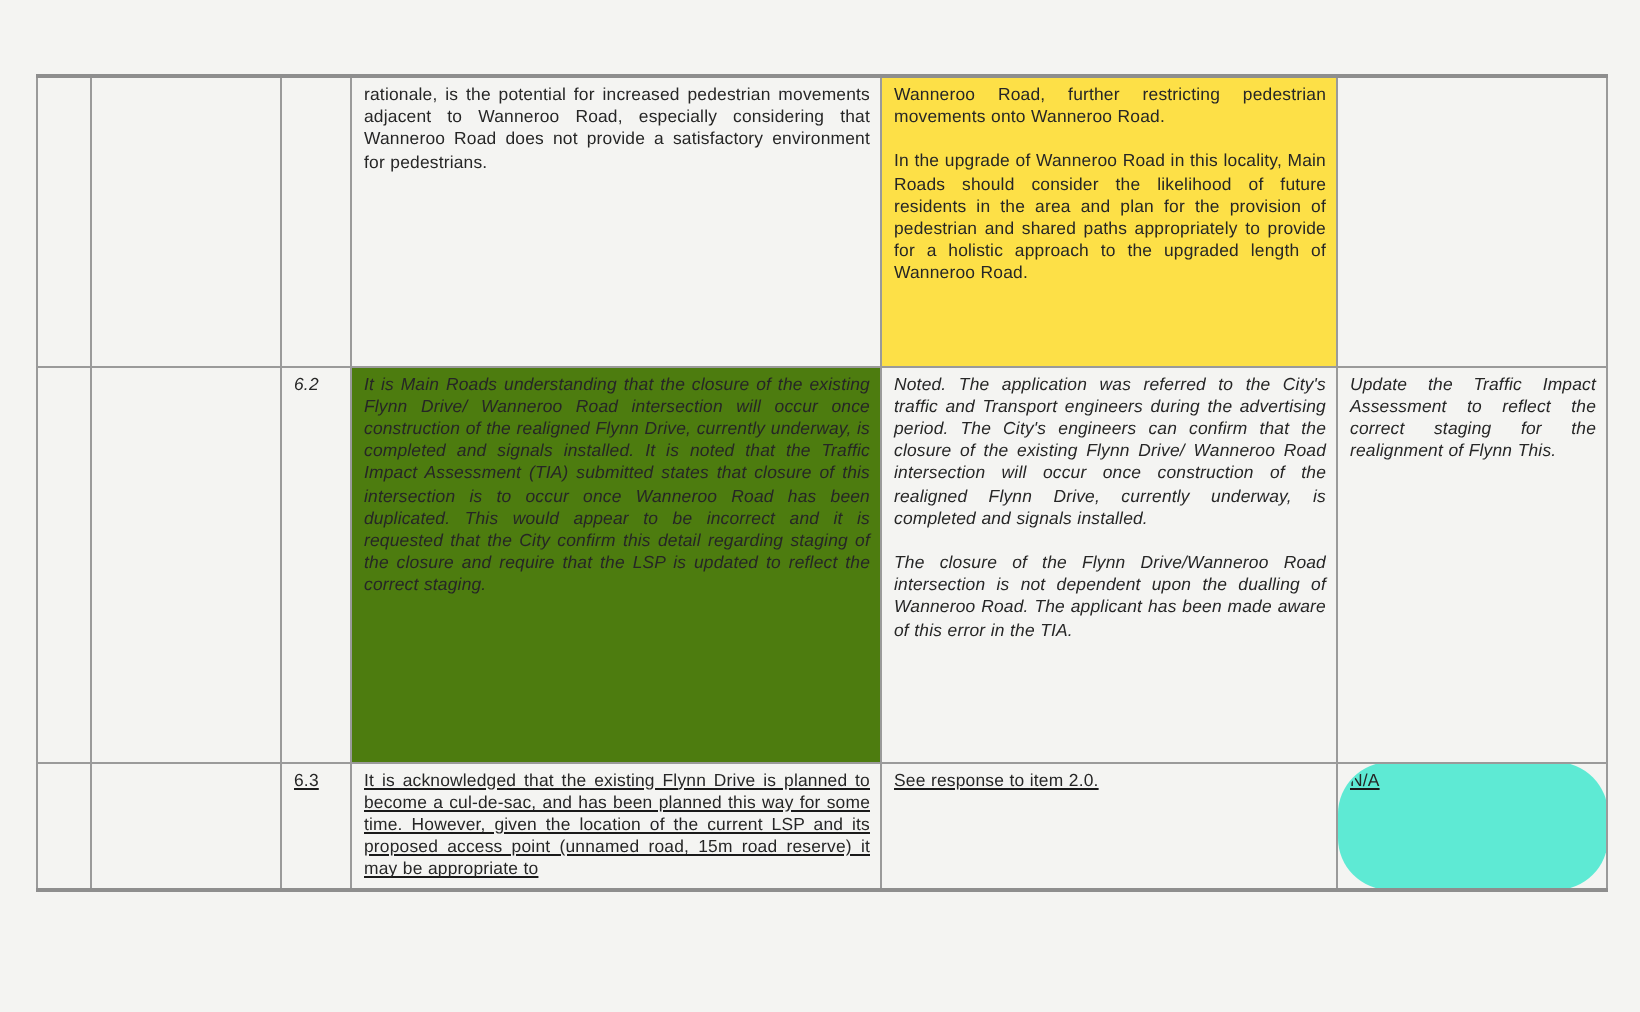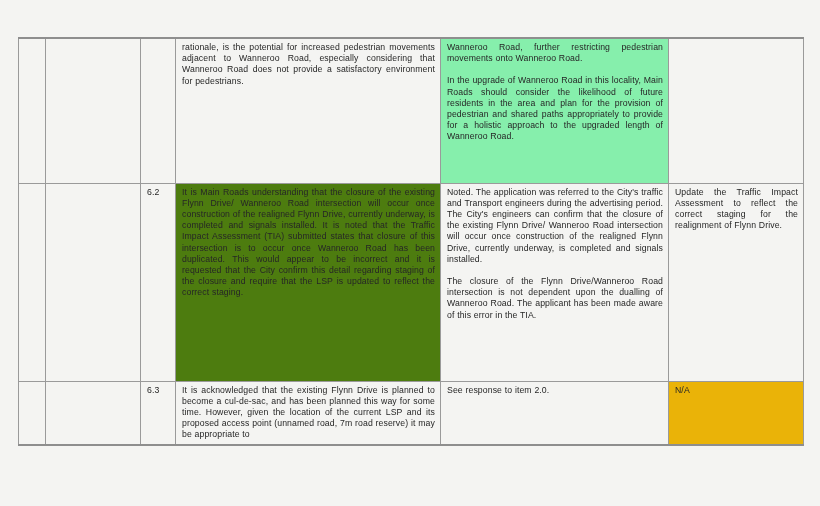--- a/index.html
+++ b/index.html
@@ -101,56 +101,56 @@
     </colgroup>
     <tbody>
 
       <tr class="row-first" style="height: 145px;">
         <td class="cell-blank" style="border-color: rgb(142, 142, 142) rgb(154, 154, 154) rgb(154, 154, 154); color: rgb(38, 38, 38); background: rgb(244, 244, 242);"></td>
         <td class="cell-blank" style="border-color: rgb(142, 142, 142) rgb(154, 154, 154) rgb(154, 154, 154); color: rgb(38, 38, 38); background: rgb(244, 244, 242);"></td>
         <td class="cell-num" style="border-color: rgb(142, 142, 142) rgb(154, 154, 154) rgb(154, 154, 154); color: rgb(38, 38, 38); background: rgb(244, 244, 242);"></td>
         <td class="cell-comment" style="border-color: rgb(142, 142, 142) rgb(154, 154, 154) rgb(154, 154, 154); color: rgb(38, 38, 38); background: rgb(244, 244, 242);">
           <p>rationale, is the potential for increased pedestrian movements adjacent to Wanneroo Road, especially considering that Wanneroo Road does not provide a satisfactory environment for pedestrians.</p>
         </td>
-        <td class="cell-response" style="border-color: rgb(142, 142, 142) rgb(154, 154, 154) rgb(154, 154, 154); color: rgb(38, 38, 38); background: #86efac;">
+        <td class="cell-response" style="border-color: rgb(142, 142, 142) rgb(154, 154, 154) rgb(154, 154, 154); color: rgb(38, 38, 38); background: #fde047;">
           <p>Wanneroo Road, further restricting pedestrian movements onto Wanneroo Road.</p>
           <p>In the upgrade of Wanneroo Road in this locality, Main Roads should consider the likelihood of future residents in the area and plan for the provision of pedestrian and shared paths appropriately to provide for a holistic approach to the upgraded length of Wanneroo Road.</p>
         </td>
         <td class="cell-action" style="border-color: rgb(142, 142, 142) rgb(154, 154, 154) rgb(154, 154, 154); color: rgb(38, 38, 38); background: rgb(244, 244, 242);">
           <p></p>
         </td>
       </tr>
 
-      <tr style="height: 198px;">
+      <tr style="height: 198px; font-style: italic;">
         <td class="cell-blank" style="border-color: rgb(154, 154, 154); color: rgb(38, 38, 38); background: rgb(244, 244, 242);"></td>
         <td class="cell-blank" style="border-color: rgb(154, 154, 154); color: rgb(38, 38, 38); background: rgb(244, 244, 242);"></td>
         <td class="cell-num" style="border-color: rgb(154, 154, 154); color: rgb(38, 38, 38); background: rgb(244, 244, 242);">6.2</td>
         <td class="cell-comment" style="border-color: rgb(154, 154, 154); color: rgb(38, 38, 38); background: #4d7c0f;">
           <p>It is Main Roads understanding that the closure of the existing Flynn Drive/ Wanneroo Road intersection will occur once construction of the realigned Flynn Drive, currently underway, is completed and signals installed. It is noted that the Traffic Impact Assessment (TIA) submitted states that closure of this intersection is to occur once Wanneroo Road has been duplicated. This would appear to be incorrect and it is requested that the City confirm this detail regarding staging of the closure and require that the LSP is updated to reflect the correct staging.</p>
         </td>
         <td class="cell-response" style="border-color: rgb(154, 154, 154); color: rgb(38, 38, 38); background: rgb(244, 244, 242); margin-top: 35px;">
           <p>Noted. The application was referred to the City's traffic and Transport engineers during the advertising period. The City's engineers can confirm that the closure of the existing Flynn Drive/ Wanneroo Road intersection will occur once construction of the realigned Flynn Drive, currently underway, is completed and signals installed.</p>
           <p>The closure of the Flynn Drive/Wanneroo Road intersection is not dependent upon the dualling of Wanneroo Road. The applicant has been made aware of this error in the TIA.</p>
         </td>
         <td class="cell-action" style="border-color: rgb(154, 154, 154); color: rgb(38, 38, 38); background: rgb(244, 244, 242);">
-          <p>Update the Traffic Impact Assessment to reflect the correct staging for the realignment of Flynn Drive.</p>
+          <p>Update the Traffic Impact Assessment to reflect the correct staging for the realignment of Flynn This.</p>
         </td>
       </tr>
 
-      <tr class="row-last clipped-row" style="height: 60px;">
+      <tr class="row-last clipped-row" style="height: 60px; text-decoration: underline;">
         <td class="cell-blank" style="border-color: rgb(154, 154, 154) rgb(154, 154, 154) rgb(142, 142, 142); color: rgb(38, 38, 38); background: rgb(244, 244, 242);"></td>
         <td class="cell-blank" style="border-color: rgb(154, 154, 154) rgb(154, 154, 154) rgb(142, 142, 142); color: rgb(38, 38, 38); background: rgb(244, 244, 242);"></td>
         <td class="cell-num" style="border-color: rgb(154, 154, 154) rgb(154, 154, 154) rgb(142, 142, 142); color: rgb(38, 38, 38); background: rgb(244, 244, 242);">6.3</td>
         <td class="cell-comment" style="border-color: rgb(154, 154, 154) rgb(154, 154, 154) rgb(142, 142, 142); color: rgb(38, 38, 38); background: rgb(244, 244, 242);">
-          <p>It is acknowledged that the existing Flynn Drive is planned to become a cul-de-sac, and has been planned this way for some time. However, given the location of the current LSP and its proposed access point (unnamed road, 7m road reserve) it may be appropriate to</p>
+          <p>It is acknowledged that the existing Flynn Drive is planned to become a cul-de-sac, and has been planned this way for some time. However, given the location of the current LSP and its proposed access point (unnamed road, 15m road reserve) it may be appropriate to</p>
         </td>
         <td class="cell-response" style="border-color: rgb(154, 154, 154) rgb(154, 154, 154) rgb(142, 142, 142); color: rgb(38, 38, 38); background: rgb(244, 244, 242);">
           <p>See response to item 2.0.</p>
         </td>
-        <td class="cell-action" style="border-color: rgb(154, 154, 154) rgb(154, 154, 154) rgb(142, 142, 142); color: rgb(38, 38, 38); background: #eab308;">
+        <td class="cell-action" style="border-color: rgb(154, 154, 154) rgb(154, 154, 154) rgb(142, 142, 142); color: rgb(38, 38, 38); background: #5eead4; border-radius: 26px;">
           <p>N/A</p>
         </td>
       </tr>
 
     </tbody>
   </table>
 
 </div>
 
 </body></html>

